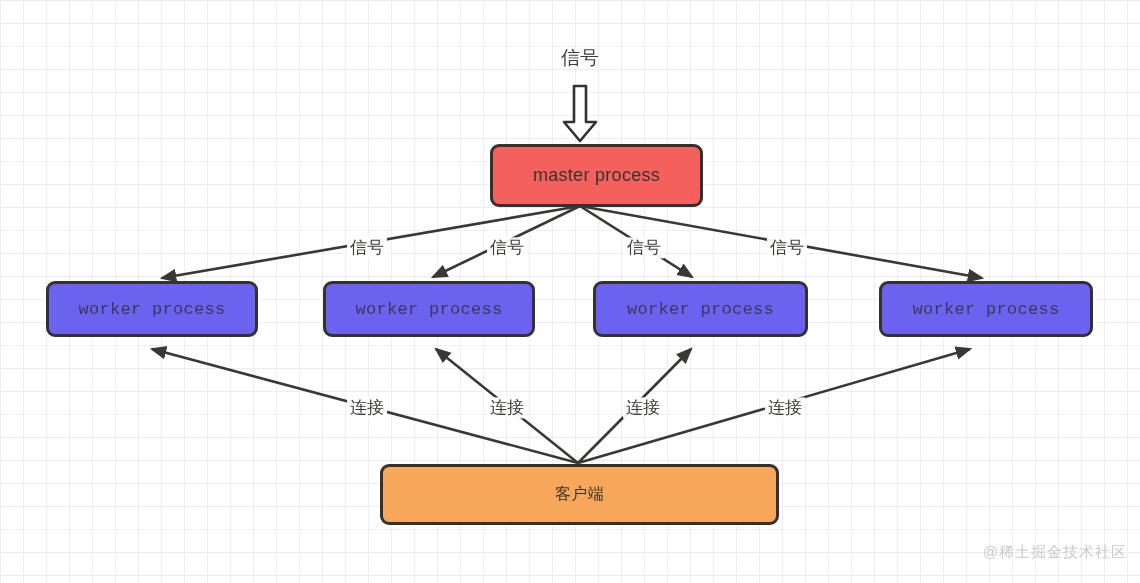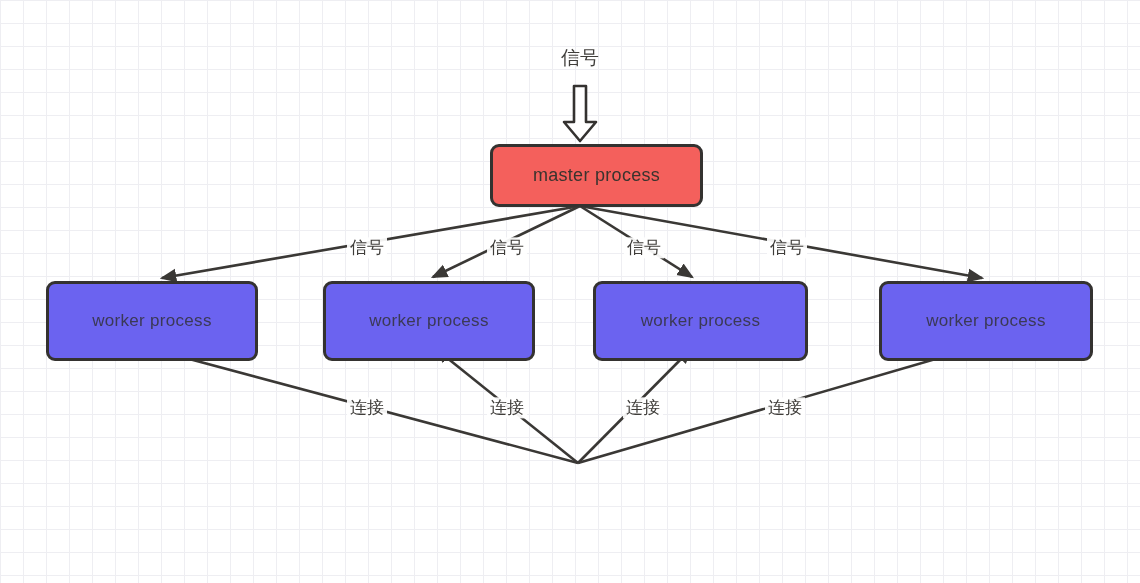--- a/index.html
+++ b/index.html
@@ -25,21 +25,21 @@
     z-index:2;
     box-sizing:border-box;
     border:3px solid #343230;
     border-radius:9px;
     display:flex;align-items:center;justify-content:center;
     font-size:18px;
     color:#3a332e;
     letter-spacing:.3px;
   }
   .master{left:474px;top:144px;width:213px;height:63px;background:#f4605c;margin-left:16px;}
-  .worker{background:#6b63f0;color:#3b3956;top:281px;height:80px;font-size:17px;}
+  .worker{background:#6b63f0;color:#3b3956;top:281px;height:56px;font-size:17px;font-family:Liberation Mono, monospace;}
   .w1{left:46px;width:212px;}
   .w2{left:323px;width:212px;}
   .w3{left:593px;width:215px;}
   .w4{left:879px;width:214px;}
   .client{left:380px;top:464px;width:399px;height:61px;background:#f7a75a;font-size:16px;}
   .free-label{
     position:absolute;z-index:3;
     transform:translate(-50%,-50%);
     font-size:17px;color:#3f3d3a;
     background:rgba(255,255,255,0.93);
@@ -94,25 +94,29 @@
   <div class="node worker w2">
     <span>worker process</span>
   </div>
   <div class="node worker w3">
     <span>worker process</span>
   </div>
   <div class="node worker w4">
     <span>worker process</span>
   </div>
 
+  <div class="node client">
+    <span>客户端</span>
+  </div>
 
   <span class="free-label" style="left:367px;top:248px;">信号</span>
   <span class="free-label" style="left:507px;top:248px;">信号</span>
   <span class="free-label" style="left:644px;top:248px;">信号</span>
   <span class="free-label" style="left:787px;top:248px;">信号</span>
 
   <span class="free-label" style="left:367px;top:408px;">连接</span>
   <span class="free-label" style="left:507px;top:408px;">连接</span>
   <span class="free-label" style="left:643px;top:408px;">连接</span>
   <span class="free-label" style="left:785px;top:408px;">连接</span>
 
+  <span class="watermark">@稀土掘金技术社区</span>
 
 </div>
 
 </body></html>

